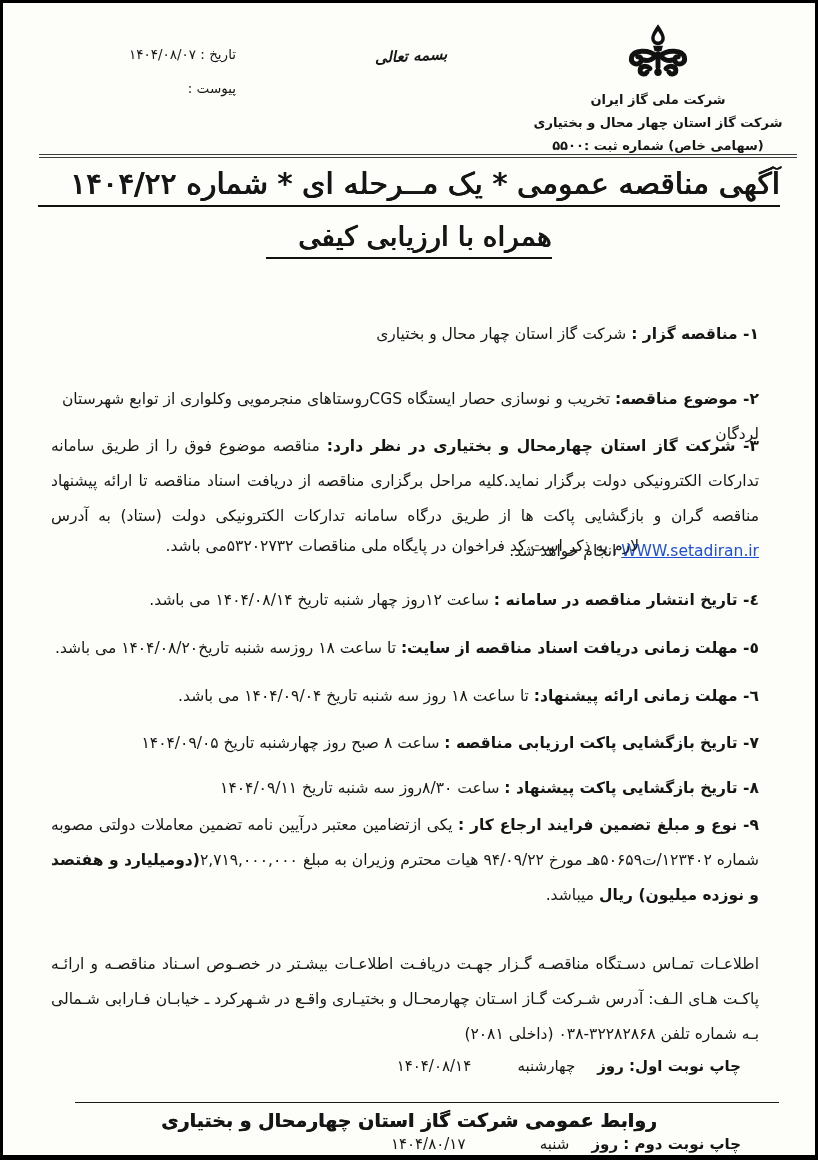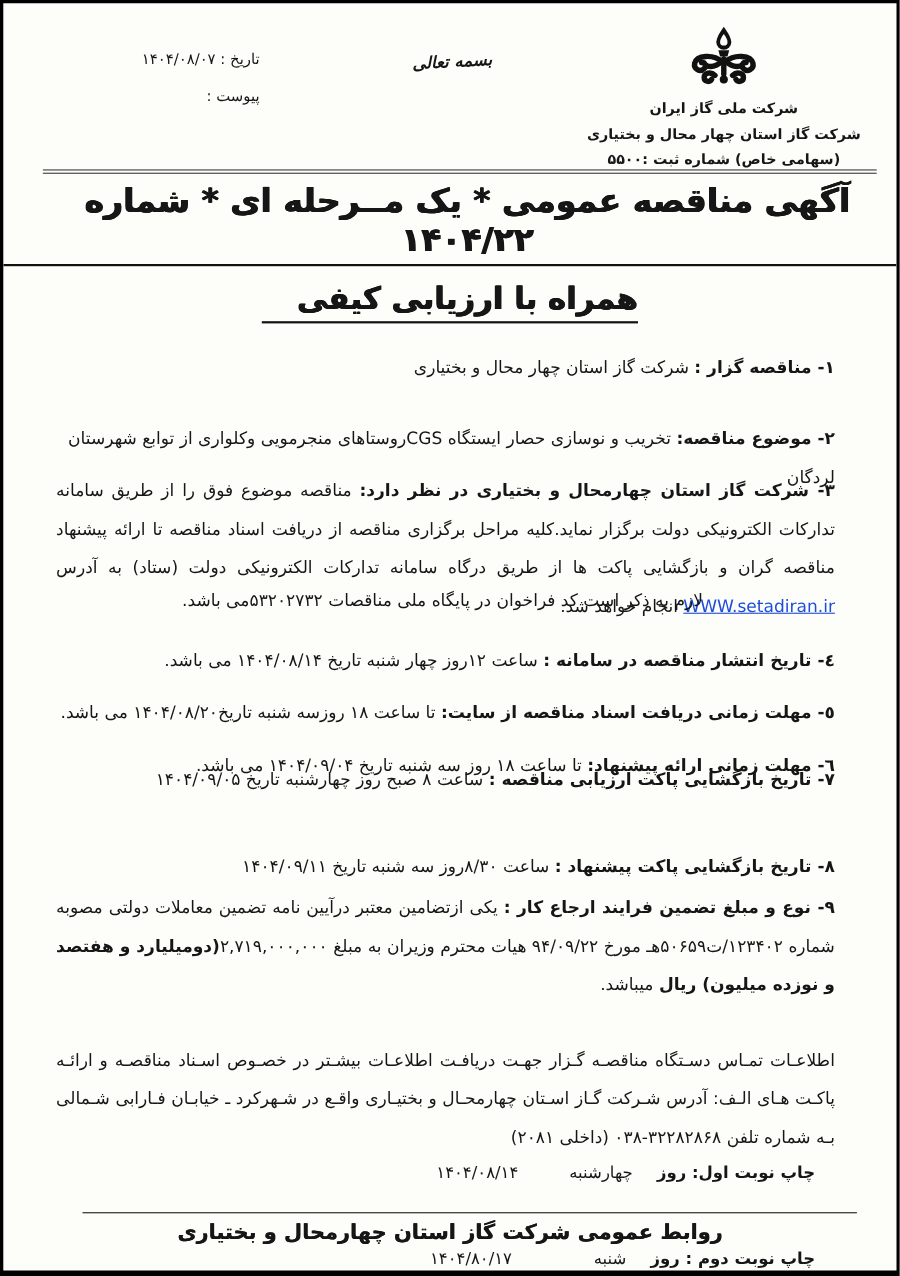--- a/index.html
+++ b/index.html
@@ -37,21 +37,21 @@
     border-top:1.6px solid #3c3c3c;border-bottom:1.6px solid #3c3c3c;
   }
   .footer-rule{
     position:absolute;top:1099px;left:72px;right:36px;
     border-top:1.6px solid #1a1a1a;
   }
   
   .title{position:absolute;top:163px;left:0;right:0;text-align:center;}
   .title .t1,.title .t2{
     display:inline-block;
-    font-weight:bold;
+    font-weight:normal;
     text-shadow:0.5px 0 0 currentColor,-0.5px 0 0 currentColor;
     border-bottom:2.2px solid #111;
     padding-bottom:4px;
     padding-left:32px;
   }
   .title .t1{font-size:30px;}
   .title .t2{font-size:28px;margin-top:13px;}
   
   .para{
     position:absolute;right:56px;left:48px;
@@ -124,21 +124,21 @@
   <div class="para justify" style="top:426px"><span class="num">۳- </span><span class="b">شرکت گاز استان چهارمحال و بختیاری در نظر دارد:</span><span> مناقصه موضوع فوق را از طریق سامانه تدارکات الکترونیکی دولت برگزار نماید.کلیه مراحل برگزاری مناقصه از دریافت اسناد مناقصه تا ارائه پیشنهاد مناقصه گران و بازگشایی پاکت ها از طریق درگاه سامانه تدارکات الکترونیکی دولت (ستاد) به آدرس </span><a class="link">WWW.setadiran.ir</a><span> انجام خواهد شد.</span></div>
 
   <div class="note" style="top:534px">لازم به ذکر است کد فراخوان در پایگاه ملی مناقصات  ۵۳۲۰۲۷۳۲می باشد.</div>
 
   <div class="para" style="top:580px"><span class="num">٤- </span><span class="b">تاریخ انتشار مناقصه در سامانه :</span><span> ساعت ۱۲روز چهار شنبه تاریخ ۱۴۰۴/۰۸/۱۴ می باشد.</span></div>
 
   <div class="para" style="top:628px"><span class="num">٥-  </span><span class="b">مهلت زمانی دریافت اسناد مناقصه از سایت:</span><span> تا ساعت ۱۸ روزسه شنبه تاریخ۱۴۰۴/۰۸/۲۰ می باشد.</span></div>
 
   <div class="para" style="top:676px"><span class="num">٦- </span><span class="b">مهلت زمانی ارائه پیشنهاد:</span><span> تا ساعت ۱۸ روز سه شنبه تاریخ  ۱۴۰۴/۰۹/۰۴ می باشد.</span></div>
 
-  <div class="para" style="top:689px"><span class="num">۷- </span><span class="b">تاریخ بازگشایی پاکت ارزیابی مناقصه :</span><span> ساعت ۸ صبح روز چهارشنبه تاریخ  ۱۴۰۴/۰۹/۰۵</span></div>
+  <div class="para" style="top:723px"><span class="num">۷- </span><span class="b">تاریخ بازگشایی پاکت ارزیابی مناقصه :</span><span> ساعت ۸ صبح روز چهارشنبه تاریخ  ۱۴۰۴/۰۹/۰۵</span></div>
 
   <div class="para" style="top:768px"><span class="num">۸- </span><span class="b">تاریخ بازگشایی پاکت پیشنهاد :</span><span> ساعت ۸/۳۰روز سه شنبه تاریخ ۱۴۰۴/۰۹/۱۱</span></div>
 
   <div class="para justify" style="top:805px"><span class="num">۹-  </span><span class="b">نوع و مبلغ تضمین فرایند ارجاع کار :</span><span> یکی ازتضامین معتبر درآیین نامه تضمین معاملات دولتی مصوبه شماره ۱۲۳۴۰۲/ت۵۰۶۵۹هـ  مورخ ۹۴/۰۹/۲۲ هیات محترم وزیران به مبلغ ۲,۷۱۹,۰۰۰,۰۰۰</span><span class="b">(دومیلیارد و هفتصد و نوزده میلیون) ریال</span><span> میباشد.</span></div>
 
   <div class="para justify" style="top:944px">اطلاعـات تمـاس دسـتگاه مناقصـه گـزار جهـت دریافـت اطلاعـات بیشـتر در خصـوص اسـناد مناقصـه و ارائـه پاکـت هـای الـف: آدرس شـرکت گـاز اسـتان چهارمحـال و بختیـاری واقـع در شـهرکرد ـ خیابـان فـارابی شـمالی بـه شماره تلفن ۳۲۲۸۲۸۶۸-۰۳۸ (داخلی ۲۰۸۱)</div>
 
   <div class="prints">
     <div class="print-row">
       <span class="p-label">چاپ نوبت اول:  روز</span>

